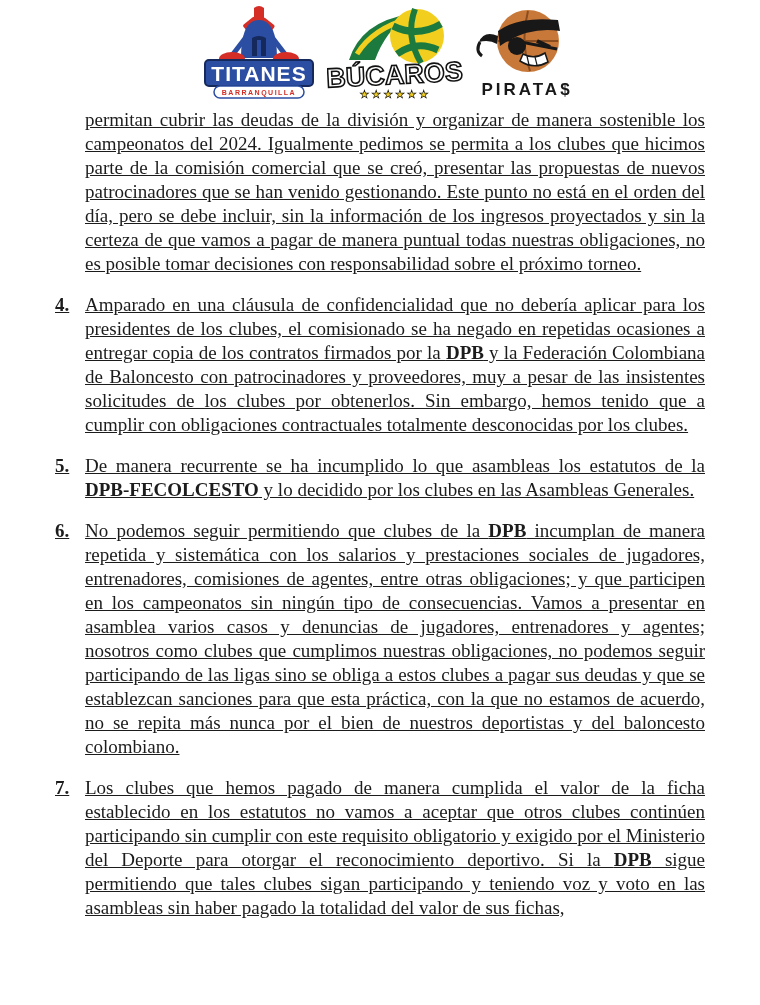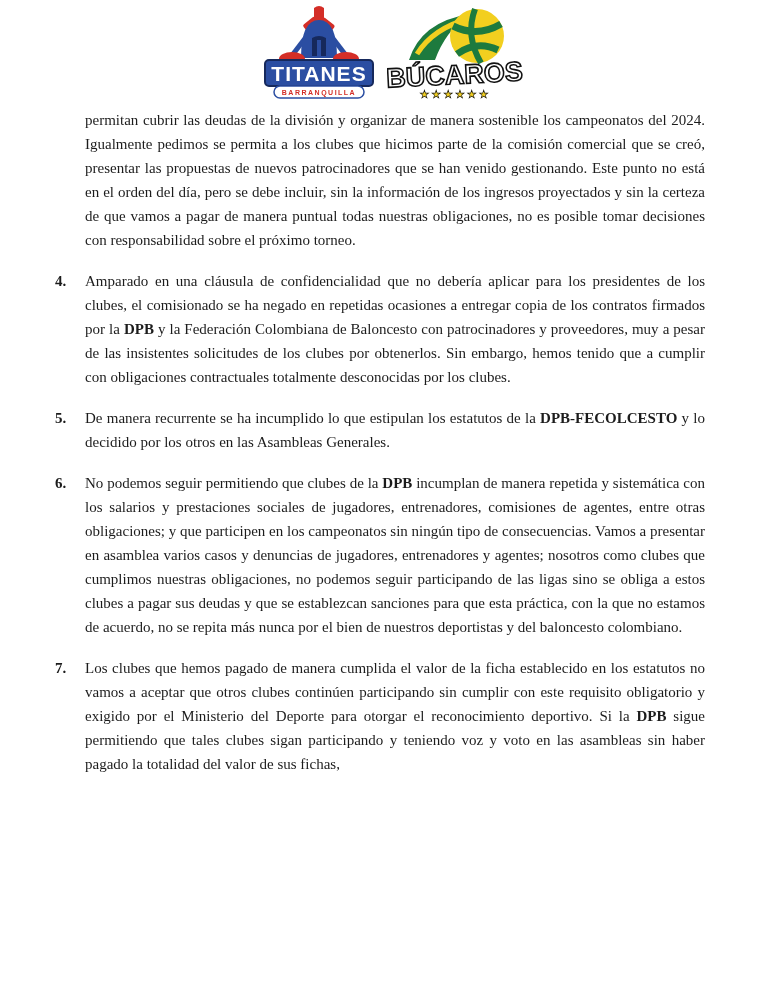--- a/index.html
+++ b/index.html
@@ -19,23 +19,24 @@
     gap:6px;
     padding:4px 20px 0 40px;
     height:100px;
   }
   .logo{position:relative;height:96px;}
   .logo svg{display:block;height:96px;}
   .logo svg text{font-family:"Liberation Sans","DejaVu Sans",sans-serif;}
   
   .doc{
     padding:4px 55px 0 55px;
-    font-size:15px;
+    font-size:19px;
     line-height:24px;
     text-align:justify;
+    text-decoration:underline;
   }
   .intro{
     margin:0 0 17px 30px;
   }
   .item{
     display:flex;
     margin:0 0 17px 0;
   }
   .item .num{
     flex:0 0 30px;
@@ -75,35 +76,51 @@
       <path d="M30 50 Q46 24 84 14" stroke="#f2cf1f" stroke-width="5" fill="none"></path>
       <circle cx="90" cy="32" r="27" fill="#f2cf1f"></circle>
       <path d="M66 22 Q90 34 114 20" stroke="#1d7a3e" stroke-width="7" fill="none"></path>
       <path d="M70 50 Q90 36 111 46" stroke="#1d7a3e" stroke-width="7" fill="none"></path>
       <path d="M88 5 Q78 32 94 59" stroke="#1d7a3e" stroke-width="6" fill="none"></path>
       <text x="68" y="80" font-size="27" font-weight="bold" fill="#ffffff" stroke="#111111" stroke-width="1.6" text-anchor="middle" transform="rotate(-3 68 80)">BÚCAROS</text>
       <text x="68" y="94" font-size="11" fill="#f2cf1f" stroke="#111111" stroke-width="0.6" text-anchor="middle" letter-spacing="2">★★★★★★</text>
     </svg>
   </div>
 
+  <div class="logo">
+    <svg viewBox="0 0 114 96" width="114">
+      <circle cx="58" cy="37" r="31" fill="#c8793a"></circle>
+      <path d="M28 37 H88 M58 7 Q50 37 60 67" stroke="#8a4d20" stroke-width="2" fill="none"></path>
+      <path d="M28 27 Q48 12 88 16 L90 27 Q58 22 30 42 Z" fill="#181818"></path>
+      <path d="M28 32 Q14 26 9 38 Q19 35 27 40 Z" fill="#181818"></path>
+      <path d="M10 38 q-5 9 2 14" stroke="#181818" stroke-width="3" fill="none"></path>
+      <line x1="30" y1="34" x2="87" y2="45" stroke="#181818" stroke-width="3"></line>
+      <circle cx="47" cy="42" r="9" fill="#181818"></circle>
+      <path d="M67 37 l13 6" stroke="#181818" stroke-width="4"></path>
+      <path d="M50 57 q14 9 28 1 l-3 -9 q-11 7 -22 1 Z" fill="#ffffff" stroke="#181818" stroke-width="1.5"></path>
+      <line x1="57" y1="52" x2="59" y2="61" stroke="#181818" stroke-width="1.2"></line>
+      <line x1="65" y1="53" x2="67" y2="61" stroke="#181818" stroke-width="1.2"></line>
+      <text x="57" y="91" font-size="17" font-weight="bold" letter-spacing="3" text-anchor="middle" fill="#181818">PIRATA$</text>
+    </svg>
+  </div>
 
 
 </div>
 
 <div class="doc">
   <p class="intro"><span>permitan cubrir las deudas de la división y organizar de manera sostenible los campeonatos del 2024. Igualmente pedimos se permita a los clubes que hicimos parte de la comisión comercial que se creó, presentar las propuestas de nuevos patrocinadores que se han venido gestionando. Este punto no está en el orden del día, pero se debe incluir, sin la información de los ingresos proyectados y sin la certeza de que vamos a pagar de manera puntual todas nuestras obligaciones, no es posible tomar decisiones con responsabilidad sobre el próximo torneo.</span></p>
   <div>
   <div class="item">
     <div class="num">4.</div>
     <div class="body"><span>Amparado en una cláusula de confidencialidad que no debería aplicar para los presidentes de los clubes, el comisionado se ha negado en repetidas ocasiones a entregar copia de los contratos firmados por la </span><span class="bold">DPB</span><span> y la Federación Colombiana de Baloncesto con patrocinadores y proveedores, muy a pesar de las insistentes solicitudes de los clubes por obtenerlos. Sin embargo, hemos tenido que a cumplir con obligaciones contractuales totalmente desconocidas por los clubes.</span></div>
   </div>
 
   <div class="item">
     <div class="num">5.</div>
-    <div class="body"><span>De manera recurrente se ha incumplido lo que estipulan los estatutos de la </span><span class="bold">DPB-FECOLCESTO</span><span> y lo decidido por los otros en las Asambleas Generales.</span></div>
+    <div class="body"><span>De manera recurrente se ha incumplido lo que asambleas los estatutos de la </span><span class="bold">DPB-FECOLCESTO</span><span> y lo decidido por los clubes en las Asambleas Generales.</span></div>
   </div>
 
   <div class="item">
     <div class="num">6.</div>
     <div class="body"><span>No podemos seguir permitiendo que clubes de la </span><span class="bold">DPB</span><span> incumplan de manera repetida y sistemática con los salarios y prestaciones sociales de jugadores, entrenadores, comisiones de agentes, entre otras obligaciones; y que participen en los campeonatos sin ningún tipo de consecuencias. Vamos a presentar en asamblea varios casos y denuncias de jugadores, entrenadores y agentes; nosotros como clubes que cumplimos nuestras obligaciones, no podemos seguir participando de las ligas sino se obliga a estos clubes a pagar sus deudas y que se establezcan sanciones para que esta práctica, con la que no estamos de acuerdo, no se repita más nunca por el bien de nuestros deportistas y del baloncesto colombiano.</span></div>
   </div>
 
   <div class="item">
     <div class="num">7.</div>
     <div class="body"><span>Los clubes que hemos pagado de manera cumplida el valor de la ficha establecido en los estatutos no vamos a aceptar que otros clubes continúen participando sin cumplir con este requisito obligatorio y exigido por el Ministerio del Deporte para otorgar el reconocimiento deportivo. Si la </span><span class="bold">DPB</span><span> sigue permitiendo que tales clubes sigan participando y teniendo voz y voto en las asambleas sin haber pagado la totalidad del valor de sus fichas,</span></div>

